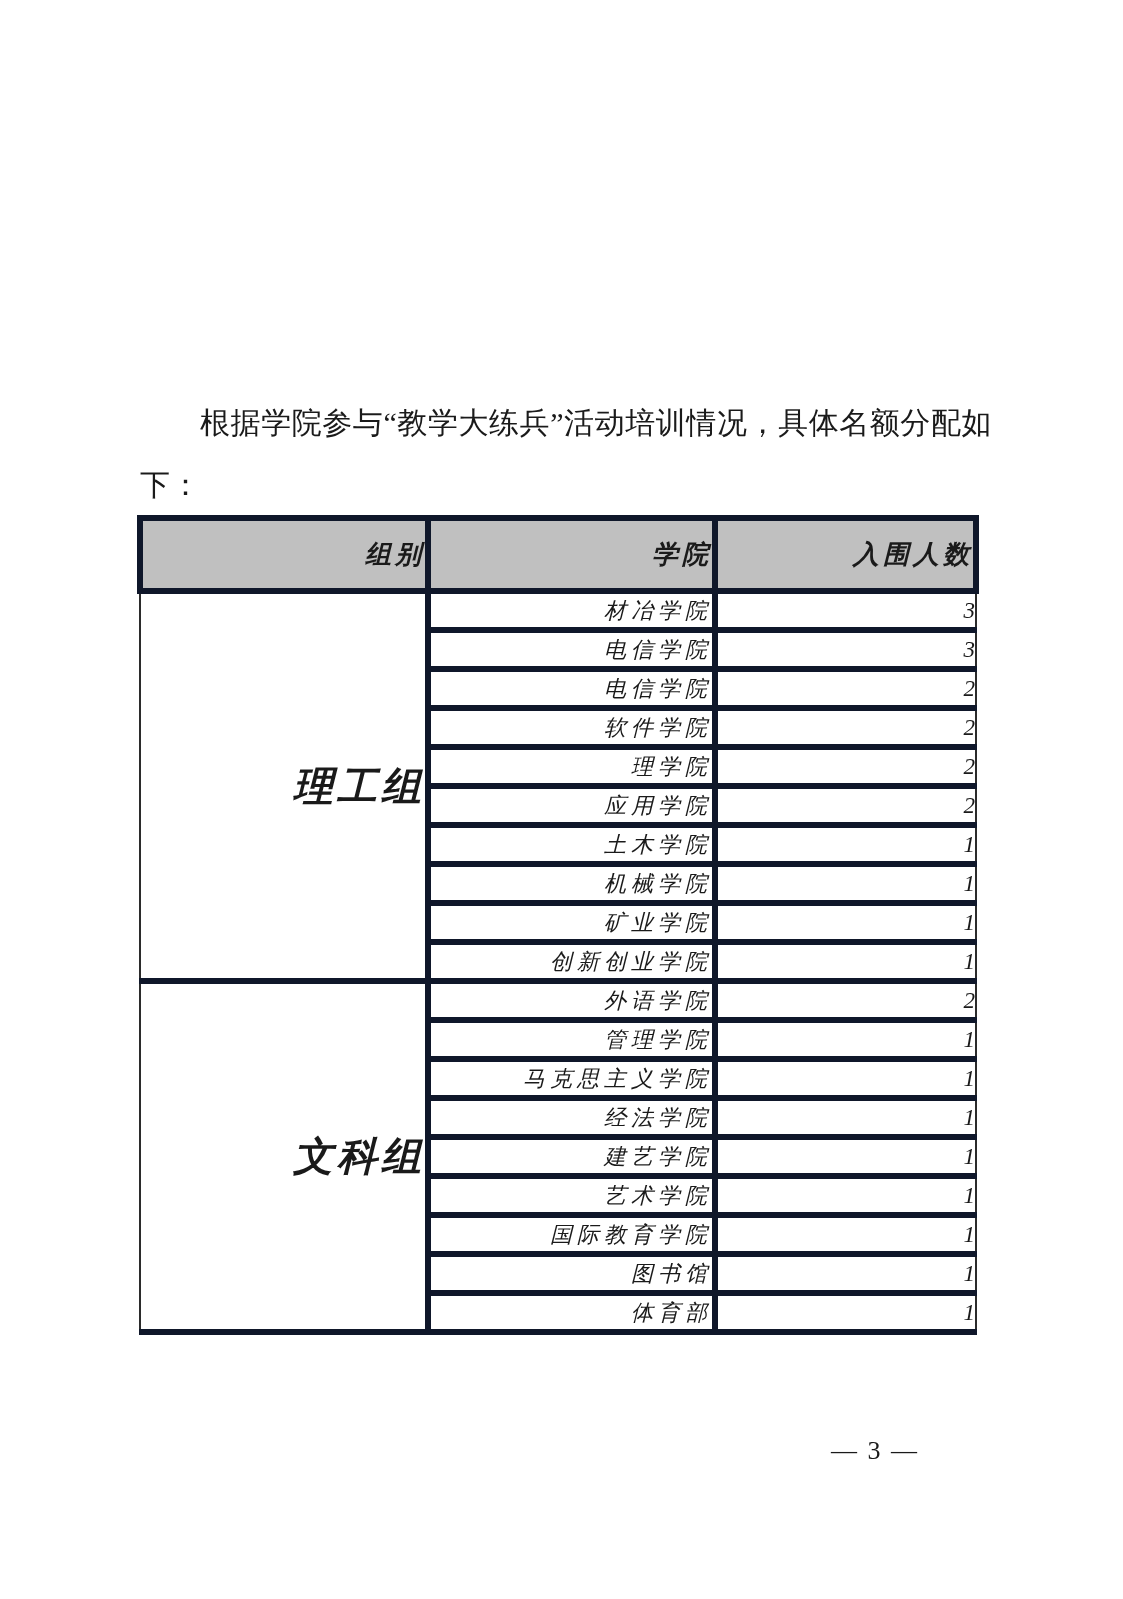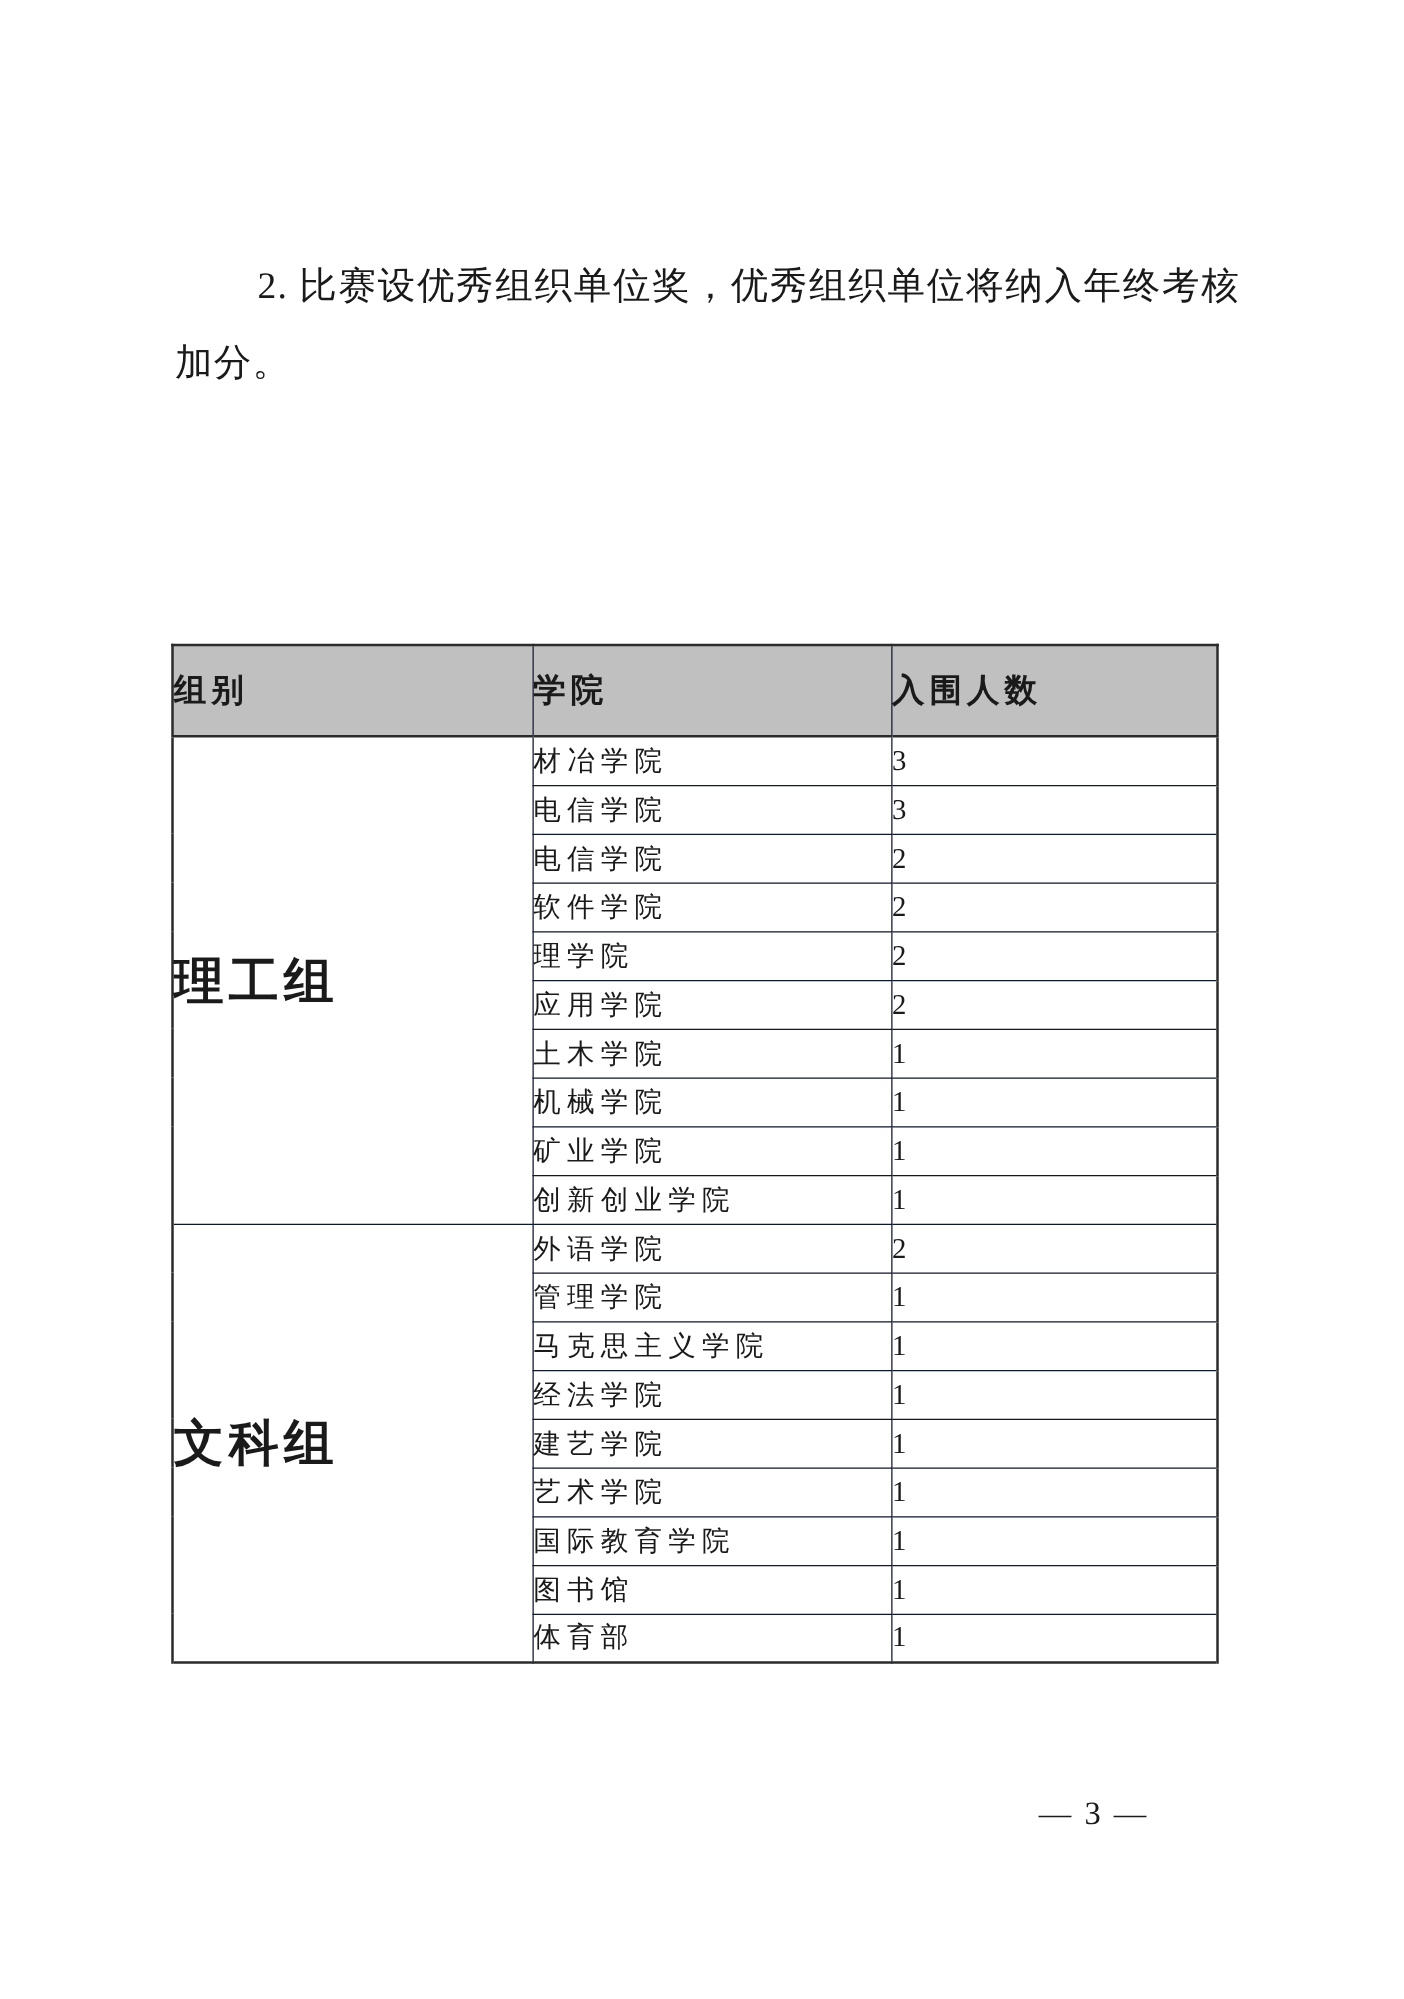--- a/index.html
+++ b/index.html
@@ -41,24 +41,25 @@
     left: 137px;
     top: 515px;
     width: 836px;
     border-collapse: collapse;
     table-layout: fixed;
   }
   .quota-table col.c1 { width: 288px; }
   .quota-table col.c2 { width: 287px; }
   .quota-table col.c3 { width: 261px; }
   .quota-table th, .quota-table td {
-    border: 1px solid #0f172a;
-    text-align: left;
+    border: 6px solid #0f172a;
+    text-align: right;
     vertical-align: middle;
     padding: 0;
+    font-style: italic;
   }
   .quota-table { border: 2px solid #2b2b2b; }
   .quota-table th {
     background: #c0c0c0;
     height: 73px;
     font-size: 26px;
     font-weight: bold;
     letter-spacing: 4px;
     border-bottom: 2px solid #2b2b2b;
   }
@@ -86,23 +87,23 @@
     text-align: center;
     font-size: 26px;
     letter-spacing: 2px;
   }
 </style>
 </head>
 <body>
 
 <div class="page">
 
-  <p class="para para-1">2. 比赛设优秀组织单位奖，优秀组织单位将纳入年终考核加分。</p>
-
-
+
+
+  <p class="para para-2">根据学院参与“教学大练兵”活动培训情况，具体名额分配如下：</p>
 
   <table class="quota-table">
     <colgroup>
         <col class="c1">
         <col class="c2">
         <col class="c3">
       </colgroup>
     <thead>
       <tr>
         <th>组别</th>

